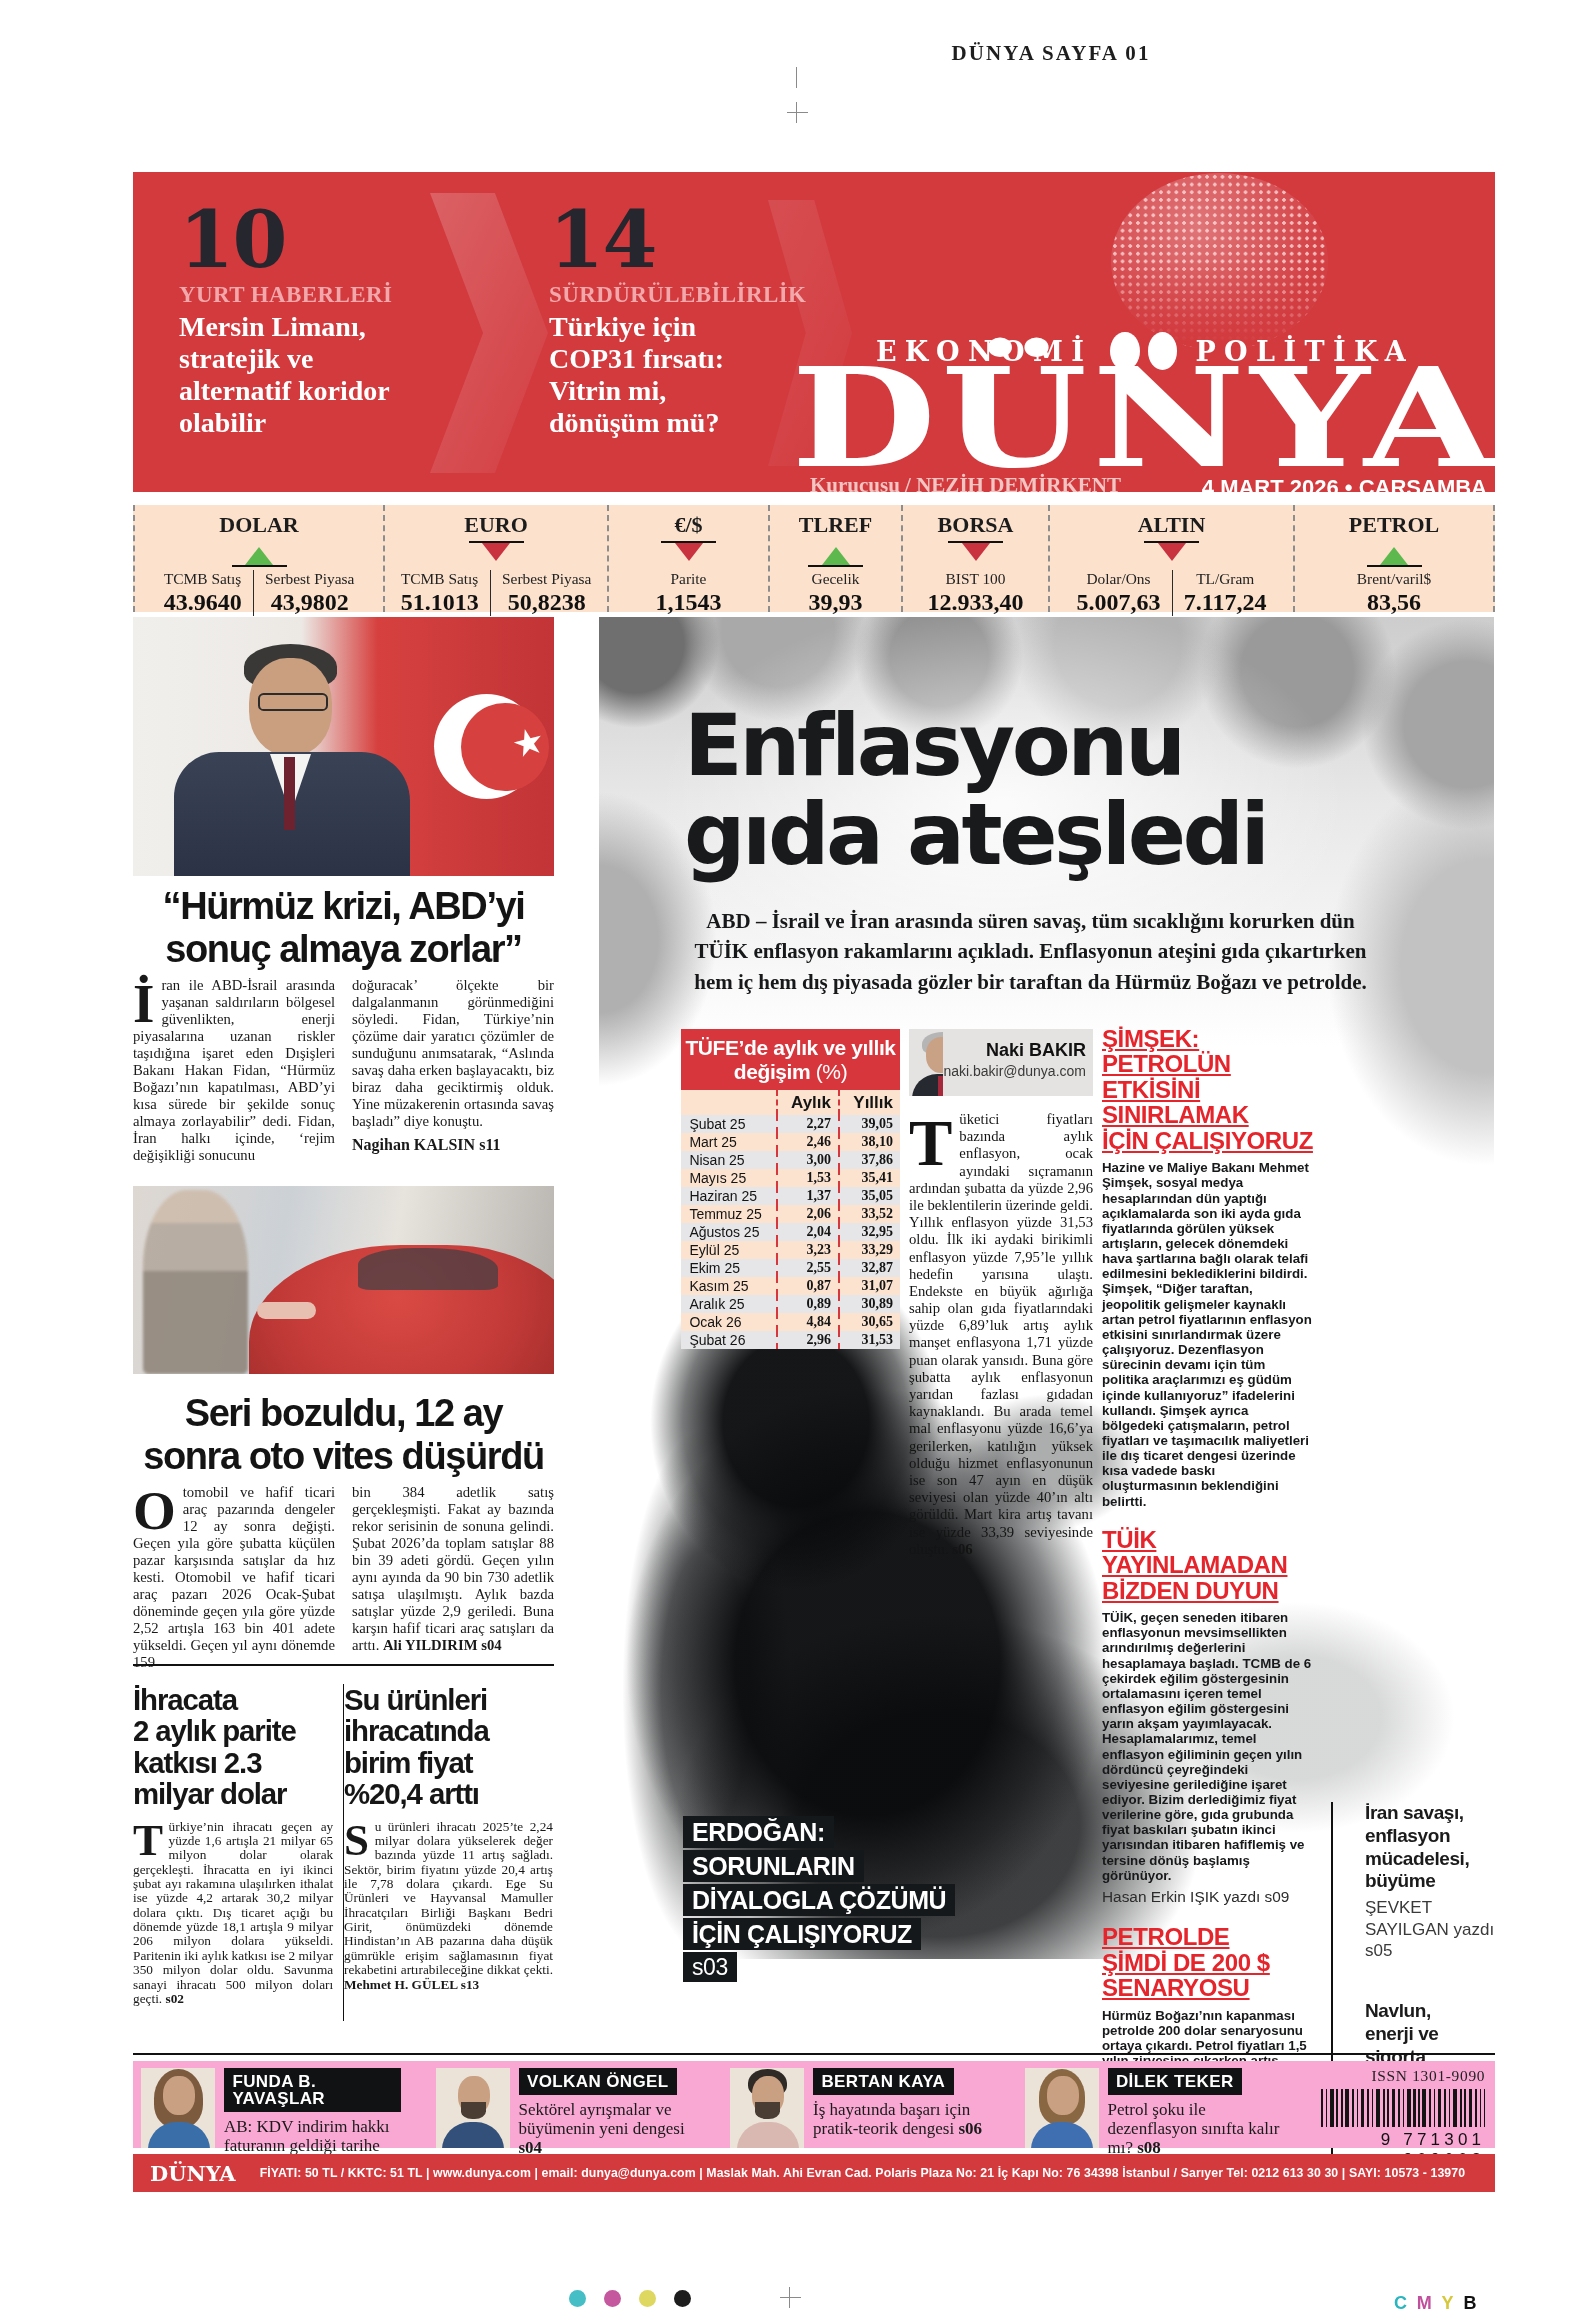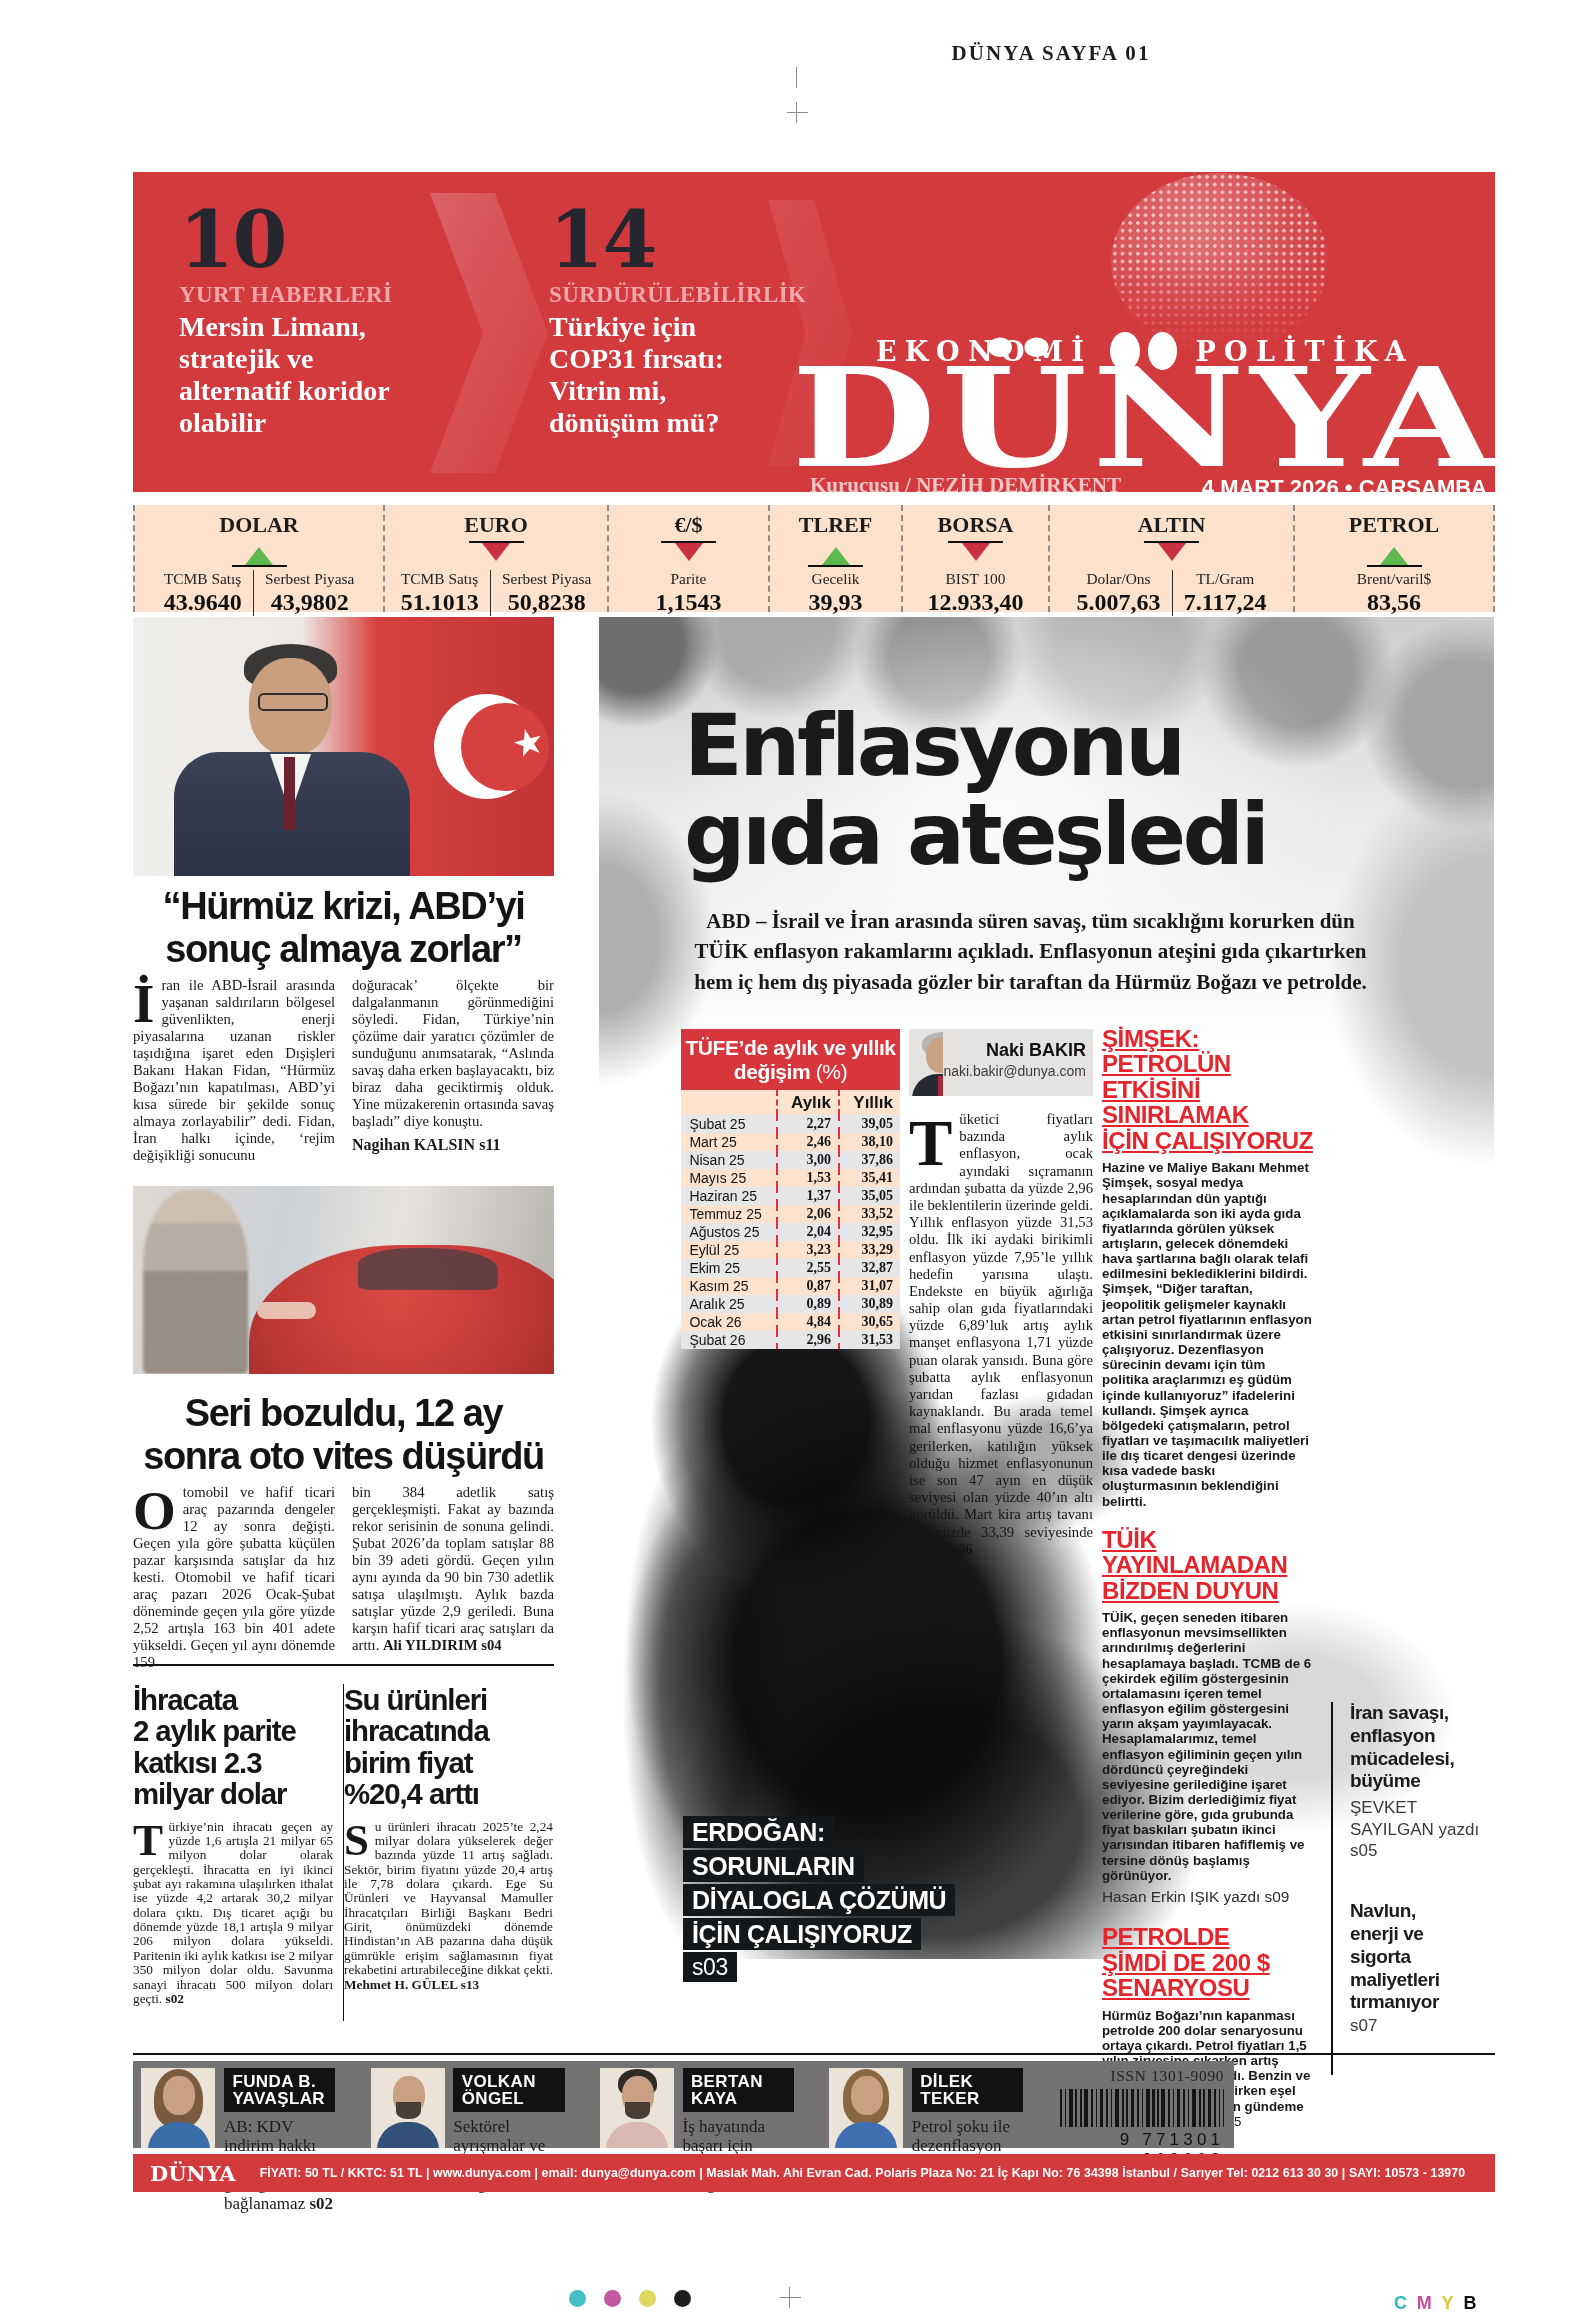--- a/index.html
+++ b/index.html
@@ -155,28 +155,28 @@
   .rbody{font:700 13.3px/1.14 "Liberation Sans",sans-serif;color:#17181a;margin:0 0 18px;}
   .rauthor{font:400 15.4px "Liberation Sans",sans-serif;color:#2c2c2c;margin:-12.6px 0 18px;}
 
   
   .erdogan{left:683px;top:1816px;}
   .echip{display:table;background:#14181b;color:#fff;font:700 25px/1 "Liberation Sans",sans-serif;
          letter-spacing:-0.4px;padding:3.5px 9px;margin-bottom:2.1px;}
   .echip.ref{font-weight:400;font-size:23px;}
 
   
-  .sidebar{left:1331px;top:1702px;width:164px;border-left:2.8px solid #101010;padding-left:17px;box-sizing:border-box;}
+  .sidebar{left:1331px;top:1802px;width:164px;border-left:2.8px solid #101010;padding-left:32px;box-sizing:border-box;}
   .sb-title{font:700 19px/1.2 "Liberation Sans",sans-serif;letter-spacing:-0.4px;color:#1b1b1b;white-space:pre-line;}
   .sb-author{font:400 17px/1.25 "Liberation Sans",sans-serif;color:#3a3a3a;margin-top:4.2px;}
   .sb-ref{font:400 17px "Liberation Sans",sans-serif;color:#3a3a3a;margin-top:1.4px;}
   .sb-item{margin-bottom:39px;}
 
   
-  .colstrip{left:133px;top:2061px;width:1101px;height:87px;background:#737373;display:flex;gap:20px;}
+  .colstrip{left:133px;top:2061px;width:1362px;height:87px;background:#f9a8d4;display:flex;gap:20px;}
   .ccell{position:relative;flex:1 1 0;padding:7px 7px 0 91px;box-sizing:border-box;}
   .bcell{flex:0 0 184px;padding:5.6px 9.8px;box-sizing:border-box;text-align:right;}
   .port{position:absolute;left:8.4px;bottom:0;width:74px;height:80px;overflow:hidden;background:#ece3d8;}
   .p-hair{position:absolute;left:18px;top:1.4px;width:39px;height:28px;border-radius:50% 50% 40% 40%;background:#584435;}
   .p-head{position:absolute;left:22px;top:8.4px;width:32px;height:39px;border-radius:46%;background:#c9a081;}
   .p-beard{position:absolute;left:25px;top:34px;width:25px;height:17px;border-radius:0 0 45% 45%;background:#4a3d33;}
   .p-suit{position:absolute;left:6.3px;bottom:-5.6px;width:62px;height:32px;border-radius:28px 28px 0 0;background:#33507a;}
   .v-funda .p-hair{width:49px;height:59px;left:12.6px;background:#7c5a3e;}
   .v-funda .p-suit{background:#3a6ea8;}
   .v-bertan .p-hair{background:#2f2a26;}

